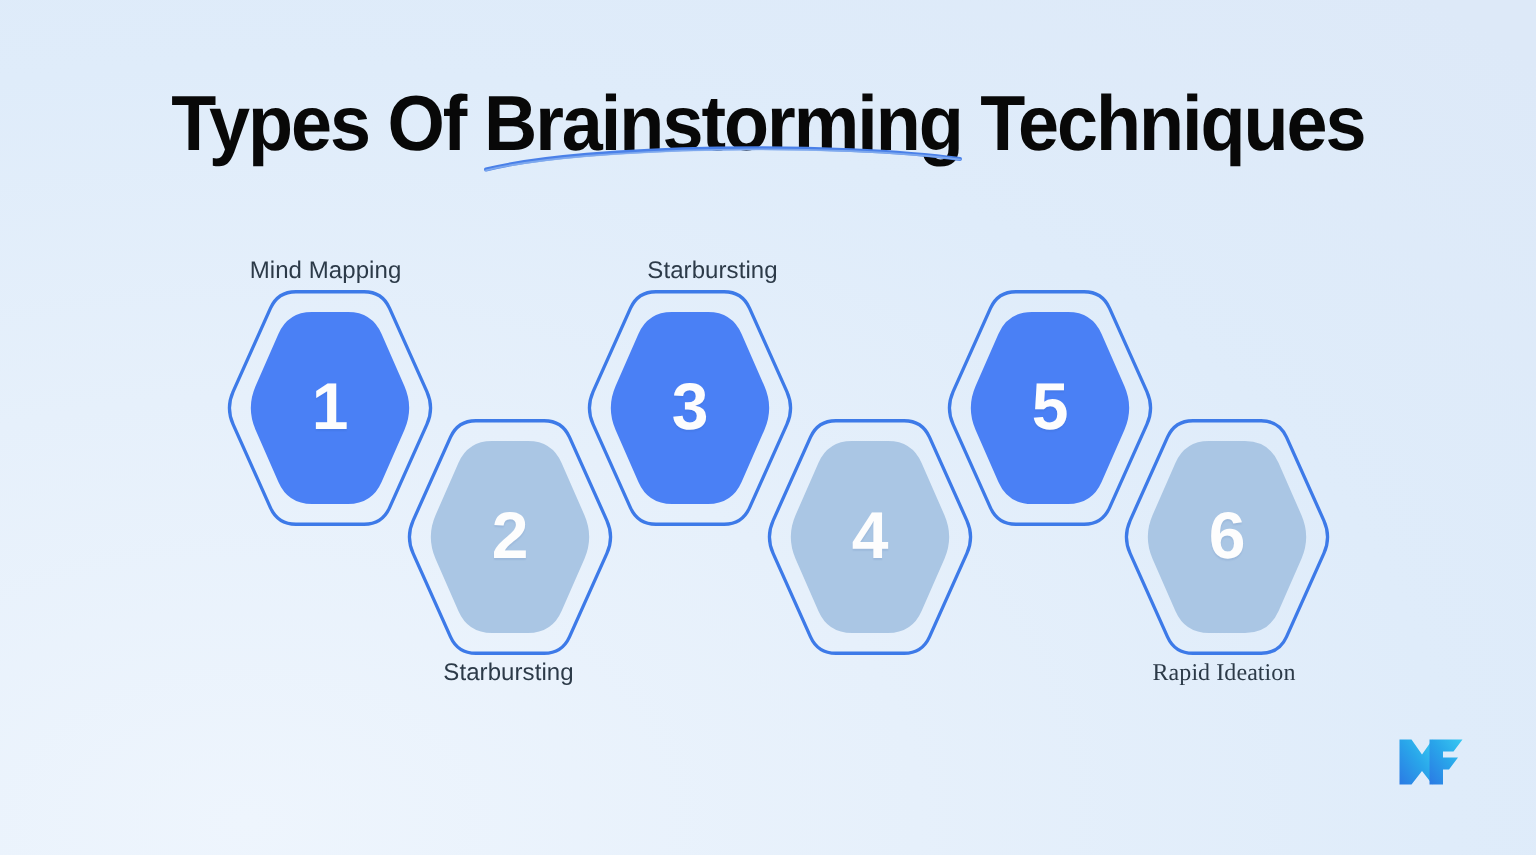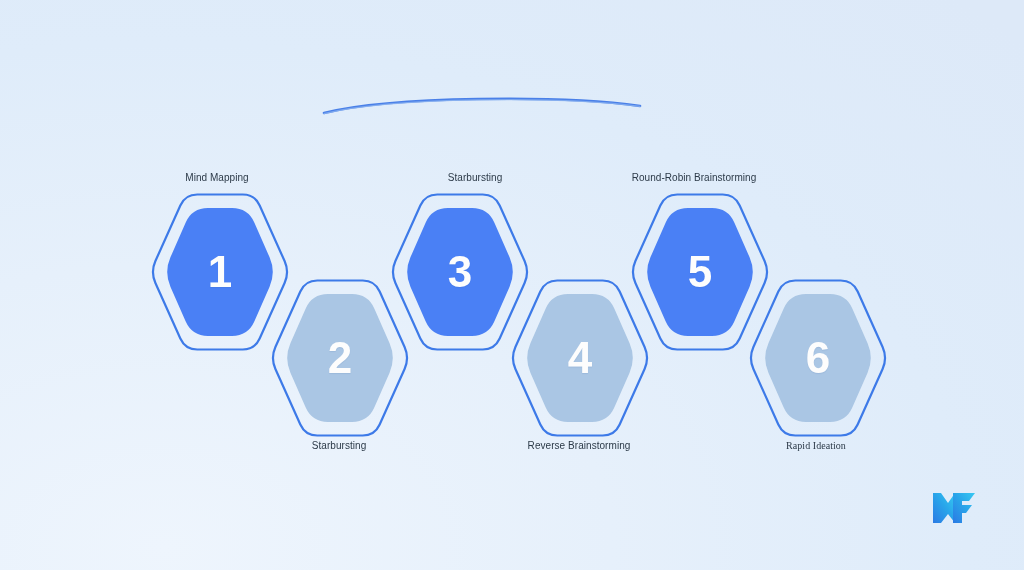--- a/index.html
+++ b/index.html
@@ -87,21 +87,21 @@
     font-weight: 700;
     color: #fdfdfd;
     letter-spacing: 0px;
     text-shadow: 0 1px 1px rgba(40,80,150,.10);
   }
 
   
   .hex-label {
     position: absolute;
     font-family: "Liberation Sans", sans-serif;
-    font-size: 10px;
+    font-size: 16px;
     font-weight: 400;
     color: #2c3a48;
     white-space: nowrap;
     transform: translateX(-50%);
     letter-spacing: .05px;
   }
 
   
   #brand-logo {
     position: absolute;
@@ -110,20 +110,23 @@
     width: 44px;
     height: 38px;
   }
   #brand-logo svg { display: block; }
 </style>
 </head>
 <body>
 
 <div id="slide">
 
+  <div id="title-block">
+    <div id="page-title">Types Of Brainstorming Techniques</div>
+  </div>
 
   <svg id="title-swoosh" viewBox="0 0 322 26">
     <path d="M2 21 C 70 4, 240 3, 318 14" fill="none" stroke="#4a80e8" stroke-width="2.6" stroke-linecap="round"></path>
     <path d="M2 21.6 C 70 5, 240 4, 318 14.4" fill="none" stroke="#8fb5f0" stroke-width="1.2" stroke-linecap="round" opacity=".75"></path>
   </svg>
 
   <div id="hex-layer">
       <div class="hex-node" style="left: 220px; top: 272px; z-index: 5;">
         <svg viewBox="0 0 144 160" width="144" height="160">
           <path d="M7.41 90.95Q2.50 80.00 7.41 69.05L32.34 13.45Q37.25 2.50 49.25 2.50L94.75 2.50Q106.75 2.50 111.66 13.45L136.59 69.05Q141.50 80.00 136.59 90.95L111.66 146.55Q106.75 157.50 94.75 157.50L49.25 157.50Q37.25 157.50 32.34 146.55Z" fill="none" stroke="#3d7ae8" stroke-width="2.2"></path>
@@ -148,29 +151,27 @@
         <div class="hex-num">3</div>
       </div>
       <div class="hex-label" style="left: 456px; top: 172px; margin-left: 19px;">Starbursting</div>
       <div class="hex-node" style="left: 580px; top: 358px; z-index: 4;">
         <svg viewBox="0 0 144 160" width="144" height="160">
           <path d="M7.41 90.95Q2.50 80.00 7.41 69.05L32.34 13.45Q37.25 2.50 49.25 2.50L94.75 2.50Q106.75 2.50 111.66 13.45L136.59 69.05Q141.50 80.00 136.59 90.95L111.66 146.55Q106.75 157.50 94.75 157.50L49.25 157.50Q37.25 157.50 32.34 146.55Z" fill="none" stroke="#3d7ae8" stroke-width="2.2"></path>
           <path d="M22.41 94.66Q16.00 80.00 22.41 65.34L37.59 30.66Q44.00 16.00 60.00 16.00L84.00 16.00Q100.00 16.00 106.41 30.66L121.59 65.34Q128.00 80.00 121.59 94.66L106.41 129.34Q100.00 144.00 84.00 144.00L60.00 144.00Q44.00 144.00 37.59 129.34Z" fill="#aac6e4"></path>
         </svg>
         <div class="hex-num">4</div>
       </div>
-      <div class="hex-label" style="left: 579px; top: 440px;">Reverse Brainstorming</div>
       <div class="hex-node" style="left: 700px; top: 272px; z-index: 5;">
         <svg viewBox="0 0 144 160" width="144" height="160">
           <path d="M7.41 90.95Q2.50 80.00 7.41 69.05L32.34 13.45Q37.25 2.50 49.25 2.50L94.75 2.50Q106.75 2.50 111.66 13.45L136.59 69.05Q141.50 80.00 136.59 90.95L111.66 146.55Q106.75 157.50 94.75 157.50L49.25 157.50Q37.25 157.50 32.34 146.55Z" fill="none" stroke="#3d7ae8" stroke-width="2.2"></path>
           <path d="M22.41 94.66Q16.00 80.00 22.41 65.34L37.59 30.66Q44.00 16.00 60.00 16.00L84.00 16.00Q100.00 16.00 106.41 30.66L121.59 65.34Q128.00 80.00 121.59 94.66L106.41 129.34Q100.00 144.00 84.00 144.00L60.00 144.00Q44.00 144.00 37.59 129.34Z" fill="#4a80f5"></path>
         </svg>
         <div class="hex-num">5</div>
       </div>
-      <div class="hex-label" style="left: 694px; top: 172px;">Round-Robin Brainstorming</div>
       <div class="hex-node" style="left: 818px; top: 358px; z-index: 4;">
         <svg viewBox="0 0 144 160" width="144" height="160">
           <path d="M7.41 90.95Q2.50 80.00 7.41 69.05L32.34 13.45Q37.25 2.50 49.25 2.50L94.75 2.50Q106.75 2.50 111.66 13.45L136.59 69.05Q141.50 80.00 136.59 90.95L111.66 146.55Q106.75 157.50 94.75 157.50L49.25 157.50Q37.25 157.50 32.34 146.55Z" fill="none" stroke="#3d7ae8" stroke-width="2.2"></path>
           <path d="M22.41 94.66Q16.00 80.00 22.41 65.34L37.59 30.66Q44.00 16.00 60.00 16.00L84.00 16.00Q100.00 16.00 106.41 30.66L121.59 65.34Q128.00 80.00 121.59 94.66L106.41 129.34Q100.00 144.00 84.00 144.00L60.00 144.00Q44.00 144.00 37.59 129.34Z" fill="#aac6e4"></path>
         </svg>
         <div class="hex-num">6</div>
       </div>
       <div class="hex-label" style="left: 816px; top: 440px; font-family: Liberation Serif, serif;">Rapid Ideation</div>
     </div>
 

